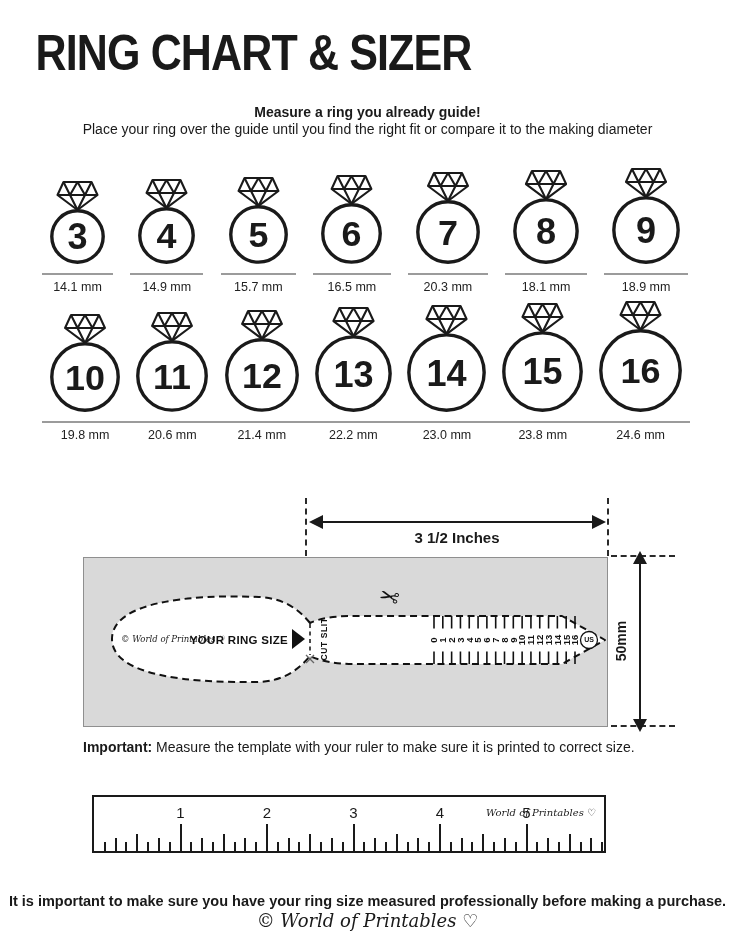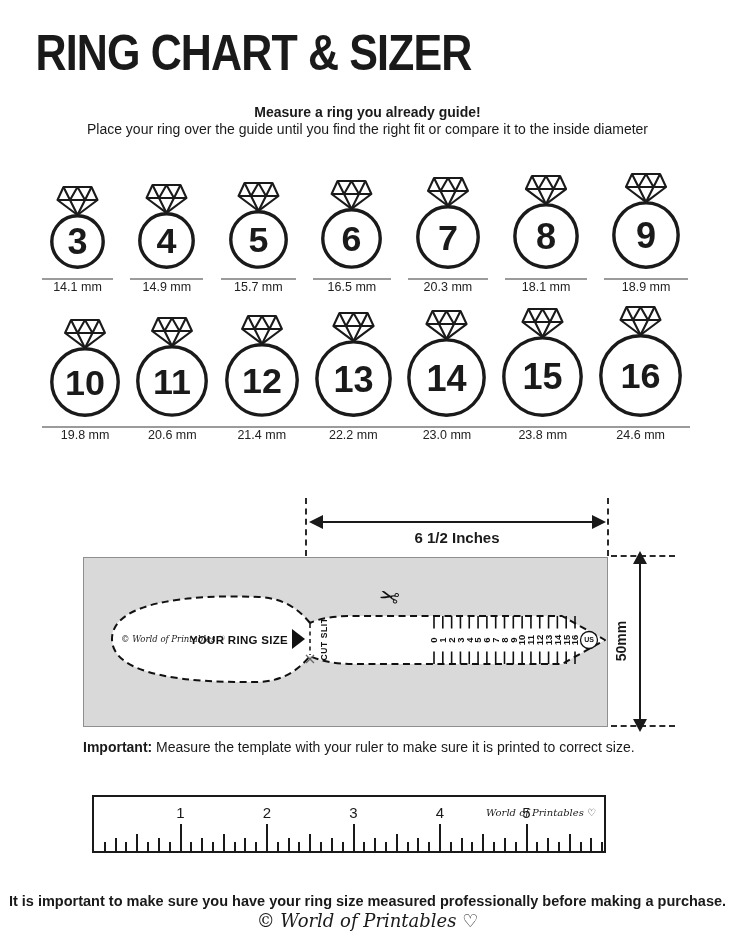--- a/index.html
+++ b/index.html
@@ -12,21 +12,21 @@
          transform:scaleX(.86);transform-origin:center;white-space:nowrap;}
   #intro{position:absolute;top:104px;left:0;width:100%;text-align:center;font-size:14px;line-height:17px;}
   #intro .b{font-weight:bold;}
 
   
   .ring-row{position:absolute;left:42px;width:646px;display:flex;justify-content:space-between;align-items:flex-end;}
   #ring-row-1{top:168px;height:126px;}
   #ring-row-2{top:300px;height:142px;}
   .ring-col{display:flex;flex-direction:column;align-items:center;}
   .ring-underline{height:2px;background:#9b9b9b;margin-top:4px;}
-  .ring-mm{font-size:12.5px;color:#222;white-space:nowrap;}
+  .ring-mm{font-size:12.5px;margin-top:5px;color:#222;white-space:nowrap;}
 
   
   .dashv{position:absolute;width:0;border-left:2px dashed #2a2a2a;}
   #dimv-left{left:305px;top:498px;height:58px;}
   #dimv-right{left:607px;top:498px;height:58px;}
   #dimh{position:absolute;left:323px;top:521px;width:269px;height:2px;background:#1a1a1a;}
   #dimh::before{content:'';position:absolute;left:-14px;top:-6px;width:0;height:0;
     border-top:7px solid transparent;border-bottom:7px solid transparent;border-right:14px solid #1a1a1a;}
   #dimh::after{content:'';position:absolute;right:-14px;top:-6px;width:0;height:0;
     border-top:7px solid transparent;border-bottom:7px solid transparent;border-left:14px solid #1a1a1a;}
@@ -69,21 +69,21 @@
 </head>
 <body>
 
 <div id="page">
 
   <div id="title-wrap">
     <span id="title">RING CHART &amp; SIZER</span>
   </div>
   <div id="intro">
     <div class="b">Measure a ring you already guide!</div>
-    <div>Place your ring over the guide until you find the right fit or compare it to the inside diameter</div>
+    <div>Place your ring over the guide until you find the right fit or compare it to the making diameter</div>
   </div>
 
   <div class="ring-row" id="ring-row-1">
       <div class="ring-col">
         <svg width="65" height="90" viewBox="0 0 65 90">
           <g fill="none" stroke="#1a1a1a" stroke-width="2.1" stroke-linejoin="round">
             <path d="M 18.5 3 L 46.5 3 L 52.5 16 L 32.5 31 L 12.5 16 Z"></path>
             <path d="M 12.5 16 L 52.5 16 M 18.5 3 L 25 16 L 32.5 3 L 40 16 L 46.5 3 M 25 16 L 32.5 31 L 40 16"></path>
           </g>
           <circle cx="32.5" cy="57.5" r="25.7" fill="#fff" stroke="#1a1a1a" stroke-width="3.4"></circle>
@@ -248,21 +248,21 @@
           <text x="46.50175" y="71.50175" dy="0.36em" text-anchor="middle" font-size="36" font-weight="bold" fill="#1a1a1a">16</text>
         </svg>
         <div class="ring-underline" style="width: 99.0035px;"></div>
         <div class="ring-mm">24.6 mm</div>
       </div>
     </div>
 
   <div class="dashv" id="dimv-left"></div>
   <div class="dashv" id="dimv-right"></div>
   <div id="dimh"></div>
-  <div id="dim-label">6 1/2 Inches</div>
+  <div id="dim-label">3 1/2 Inches</div>
 
   <div id="sizer-box">
     <svg viewBox="0 0 523 168" width="523" height="168">
       <path d="M 226,65 C 212,48 196,40 175,39 C 105,36 28,44 28,81 C 28,118 105,125 175,124 C 196,123 212,115 226,98 C 236,103 252,106 268,106 L 478,106 L 521,82 L 478,58 L 268,58 C 252,58 236,60 226,65 Z" fill="#ffffff" stroke="#111111" stroke-width="2" stroke-dasharray="7 4.5" stroke-linejoin="round"></path>
       <line x1="226" y1="66" x2="226" y2="97" stroke="#111111" stroke-width="1.5" stroke-dasharray="4 3.5"></line>
       <path d="M 222,97 L 230,105 M 230,97 L 222,105" stroke="#666666" stroke-width="1.3" fill="none"></path>
       <text x="37" y="84" font-size="8.5" font-style="italic" font-family="&quot;DejaVu Serif&quot;,serif" fill="#1a1a1a">© World of Printables ♡</text>
       <text x="204" y="86" text-anchor="end" font-size="11.5" font-weight="bold" letter-spacing="0.3" fill="#111111">YOUR RING SIZE</text>
       <polygon points="208,71 208,91 221,81" fill="#111111"></polygon>
       <text x="240" y="81" dy="0.35em" transform="rotate(-90 240 81)" text-anchor="middle" font-size="8.5" font-weight="bold" letter-spacing="0.6" fill="#111111">CUT SLIT</text>

